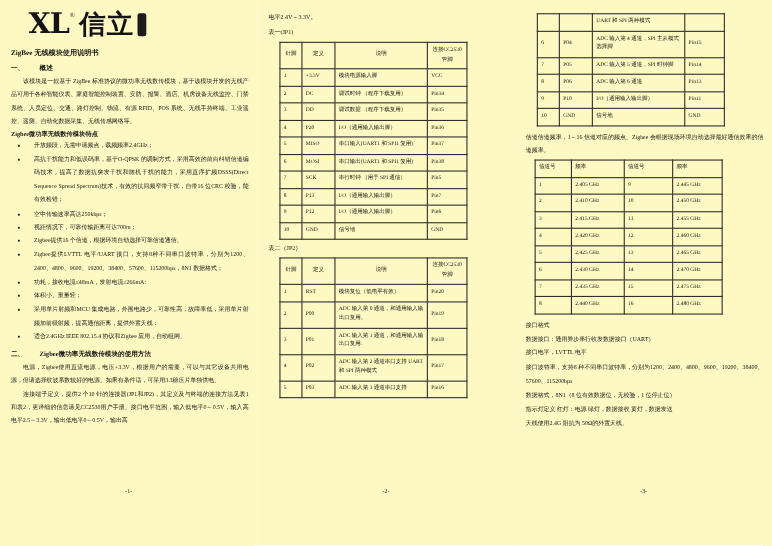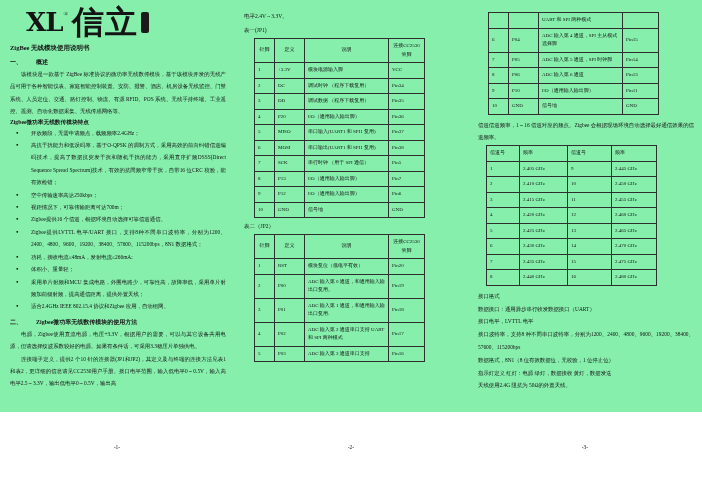--- a/index.html
+++ b/index.html
@@ -1,30 +1,30 @@
 <!DOCTYPE html>
 <html><head>
 <meta charset="utf-8">
 <style>
   html,body{margin:0;padding:0;}
   body{
     width:702px;height:496px;background:#ffffff;position:relative;overflow:hidden;
     font-family:"Liberation Serif","DejaVu Serif",serif;color:#141414;
     -webkit-font-smoothing:antialiased;
   }
-  .page{position:absolute;top:0;height:412px;width:234px;background:#86efac;}
+  .page{position:absolute;top:0;height:496px;width:234px;background:#fef9c3;}
   #page1{left:0;}
   #page2{left:234px;}
   #page3{left:468px;}
 
   
   .logo-row{display:flex;align-items:flex-start;margin:8px 0 0 26px;height:32px;}
   .logo-xl{font-size:26px;font-weight:900;line-height:28px;font-family:"DejaVu Serif",serif;letter-spacing:-1px;}
   .logo-reg{font-size:6px;line-height:10px;margin:1px 1px 0 1px;}
-  .logo-cn{font-size:32px;font-weight:900;line-height:28px;margin-left:3px;font-family:"DejaVu Sans",sans-serif;letter-spacing:1px;}
+  .logo-cn{font-size:24px;font-weight:900;line-height:28px;margin-left:3px;font-family:"DejaVu Sans",sans-serif;letter-spacing:1px;}
   .logo-seal{width:8px;height:21px;background:#1b1b1b;border-radius:2px;margin:4px 0 0 3px;}
   .doc-title{font-size:6.5px;font-weight:bold;margin:4px 10px 0 10px;}
   .h1{font-size:6px;font-weight:bold;margin:5px 10px 1px 10px;}
   .h1 .sec-no{margin-right:14px;}
   .para{font-size:5.4px;line-height:12.4px;text-align:justify;margin:0 8px 0 10px;text-indent:11px;}
   .features-title{font-size:5.7px;font-weight:bold;margin:1px 10px 0 10px;}
   .bullets{margin:0 8px 0 16px;}
   .bullet{display:flex;font-size:5.4px;line-height:12.4px;}
   .bmark{width:15px;font-size:4.2px;flex:none;}
   .btext{flex:1;text-align:justify;}

